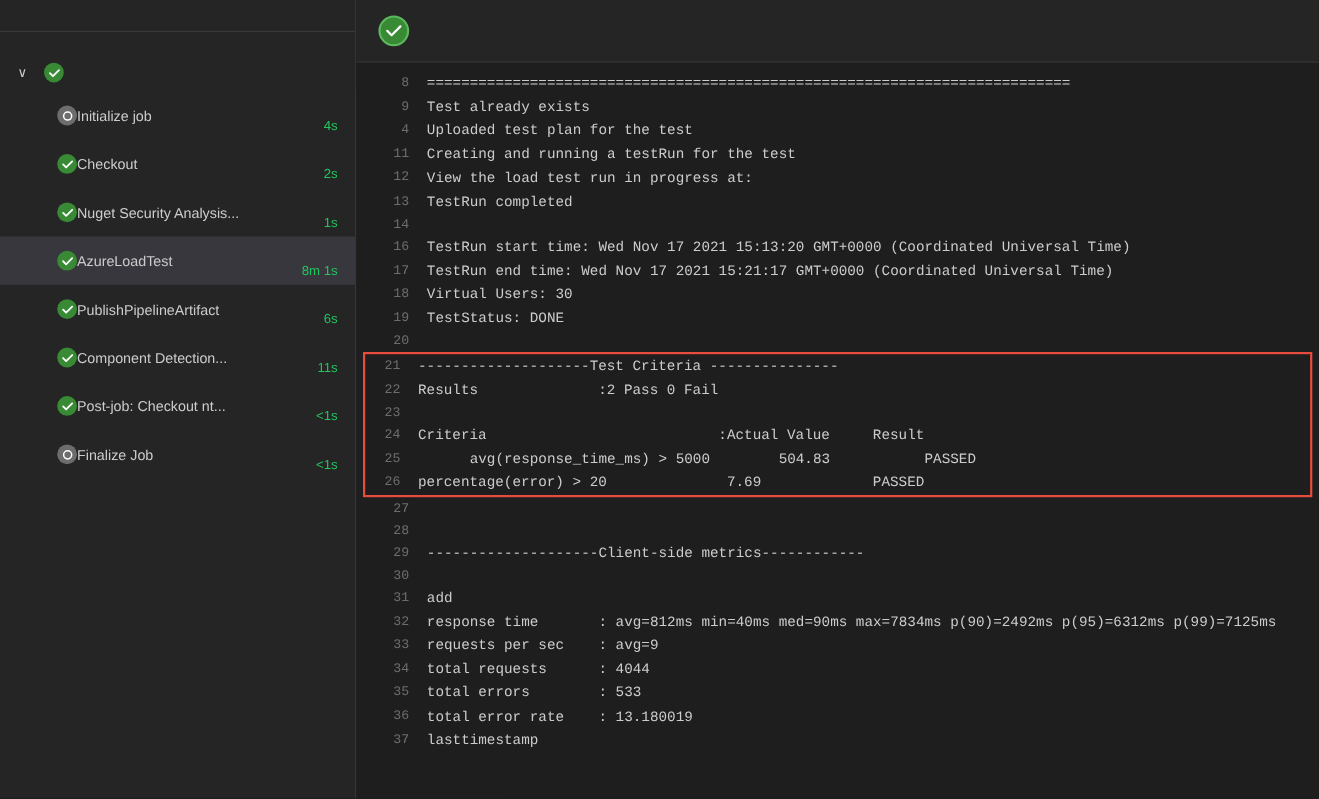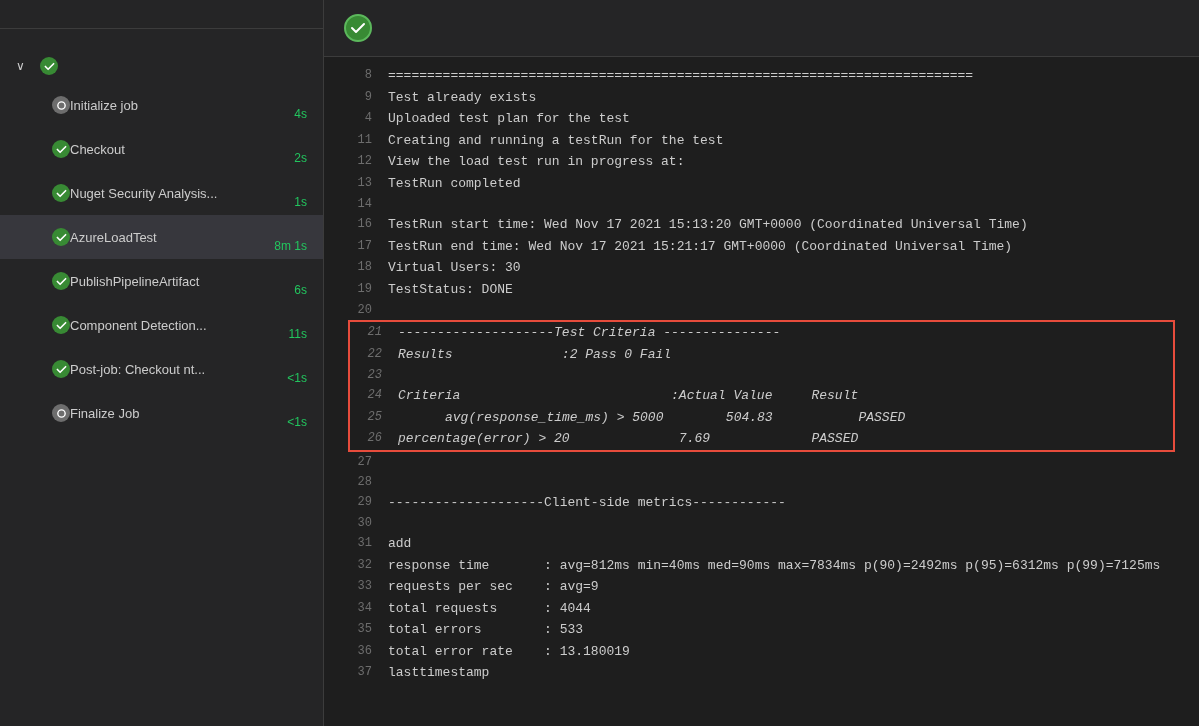--- a/index.html
+++ b/index.html
@@ -380,21 +380,21 @@
           <span class="line-num">19</span>
           <span class="log-text">TestStatus: DONE</span>
         </div>
         <div class="log-line">
           <span class="line-num">20</span>
           <span class="log-text"></span>
         </div>
       </div>
 
     <div id="log-highlighted">
-        <div style="border: 2px solid rgb(231, 76, 60); margin: 0px 24px; font-style: italic;">
+        <div style="border: 2px solid rgb(231, 76, 60); margin: 0px 6px;">
           <div class="log-line" style="padding-left: 0px; padding-right: 0px;">
             <span class="line-num">21</span>
             <span class="log-text">--------------------Test Criteria ---------------</span>
           </div>
           <div class="log-line" style="padding-left: 0px; padding-right: 0px;">
             <span class="line-num">22</span>
             <span class="log-text">Results              :2 Pass 0 Fail</span>
           </div>
           <div class="log-line" style="padding-left: 0px; padding-right: 0px;">
             <span class="line-num">23</span>

